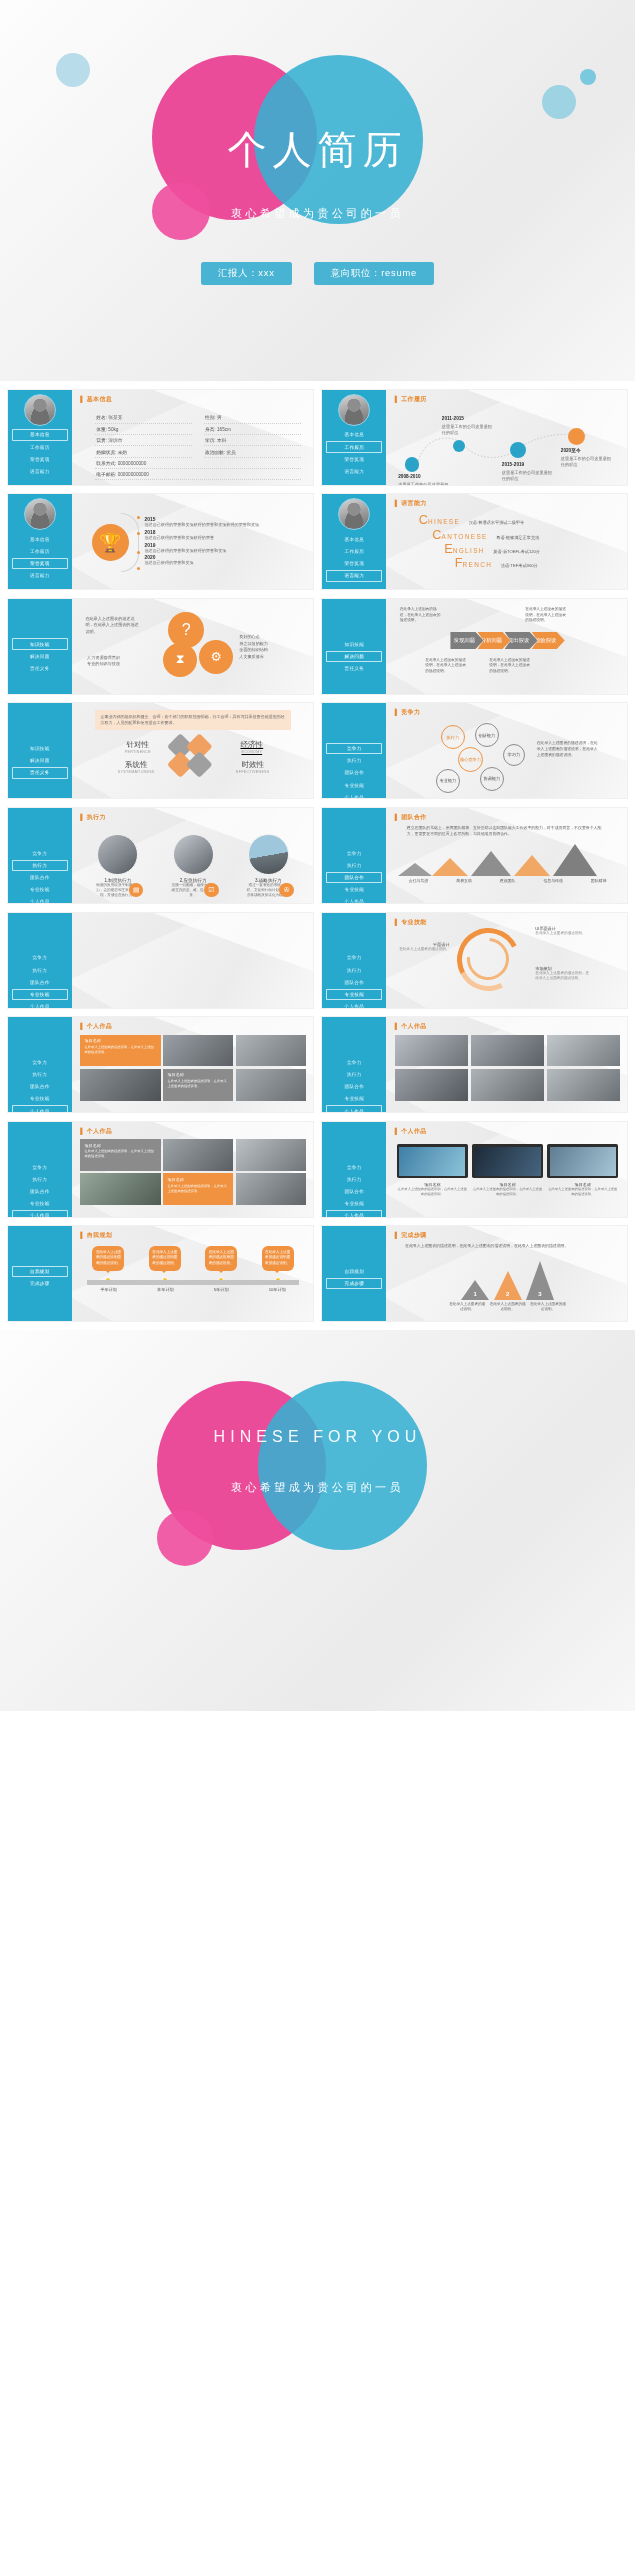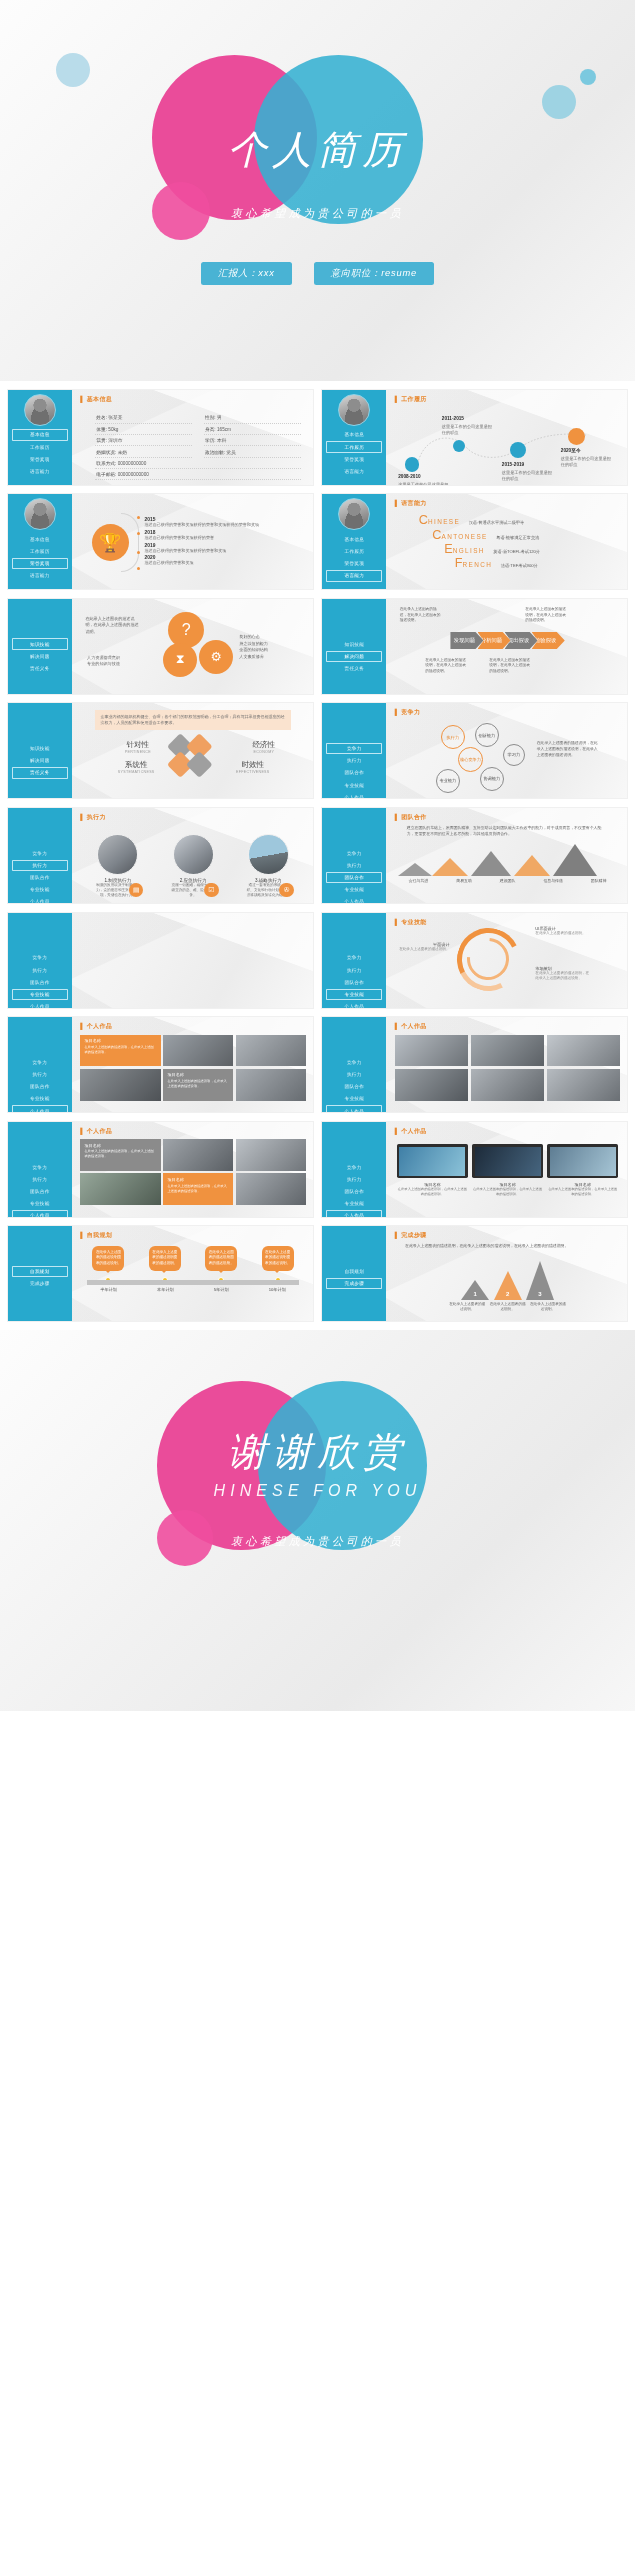--- a/index.html
+++ b/index.html
@@ -18,21 +18,21 @@
     overflow: hidden;
     background: linear-gradient(135deg,#fdfdfd 0%,#f2f2f2 40%,#eaeaea 70%,#f7f7f7 100%);
   }
   .cover-circle { position:absolute; border-radius:50%; }
   .c-pink   { background:#ea4c9a; }
   .c-blue   { background:#36b0d2; opacity:.88; }
   .c-pink2  { background:#f04e9e; opacity:.9; }
   .c-ltblue { background:#b9dcea; }
   .c-blue-sm{ background:#5fc0dc; opacity:.8; }
 
-  .cover-text { position:absolute; width:100%; text-align:center; z-index:5;font-style:italic; }
+  .cover-text { position:absolute; width:100%; text-align:center; z-index:5; }
   .cv-title {
     font-size:39px; color:#fff; letter-spacing:6px; font-weight:300;
     text-shadow:0 0 0.8px rgba(0,0,0,.05);
   }
   .cv-sub {
     font-size:18px; color:#fff; letter-spacing:4.2px; font-weight:300; margin-top:3.4px;
     opacity:.95;
   }
   .cv-tag { font-size:11px; color:#fff; letter-spacing:3.4px; margin-top:29px; }
   .cv-badges { margin-top:41px; display:flex; justify-content:center; gap:22px; }
@@ -447,21 +447,21 @@
         <div class="duty-note">企事业内部的组织机构健全、合理；各个部门的职权范围明确，分工合理；具有与其承担责任相适应的经济权力，人员的配置和使用适合工作要求。</div>
         <div class="dia-wrap">
           <div class="dia g" style="left:91px;top:3.4px;"></div>
           <div class="dia o" style="left:110px;top:3.4px;"></div>
           <div class="dia o" style="left:91px;top:22px;"></div>
           <div class="dia g" style="left:110px;top:22px;"></div>
           <div class="dia-lbl" style="left:30.5px;top:6.8px;width:54px;">
             <b>针对性</b>
               <s>PERTINENCE</s>
           </div>
-          <div class="dia-lbl" style="left:154px;top:6.8px;width:59px;">
+          <div class="dia-lbl" style="left:142px;top:6.8px;width:59px;text-decoration:underline;">
             <b>经济性</b>
               <s>ECONOMY</s>
           </div>
           <div class="dia-lbl" style="left:25.4px;top:27px;width:61px;">
             <b>系统性</b>
               <s>SYSTEMATICNESS</s>
           </div>
           <div class="dia-lbl" style="left:142px;top:27px;width:61px;">
             <b>时效性</b>
               <s>EFFECTIVENESS</s>
@@ -799,20 +799,19 @@
     </div>
 
   </div>
 
   <div class="cover" style="height:381px;">
     <div class="cover-circle c-pink" style="left:157px;top:51px;width:169px;height:169px;"></div>
     <div class="cover-circle c-blue" style="left:258px;top:51px;width:169px;height:169px;"></div>
     <div class="cover-circle c-pink2" style="left:157px;top:180px;width:56px;height:56px;"></div>
 
     <div class="cover-text" style="top:95px;">
-      <div class="cv-title">谢谢欣赏</div>
       <div class="cv-sub" style="letter-spacing:5.1px;font-size:16px;">HINESE FOR YOU</div>
       <div class="cv-tag" style="margin-top:34px;">衷心希望成为贵公司的一员</div>
     </div>
   </div>
 
 </div>
 
 
 </body></html>

